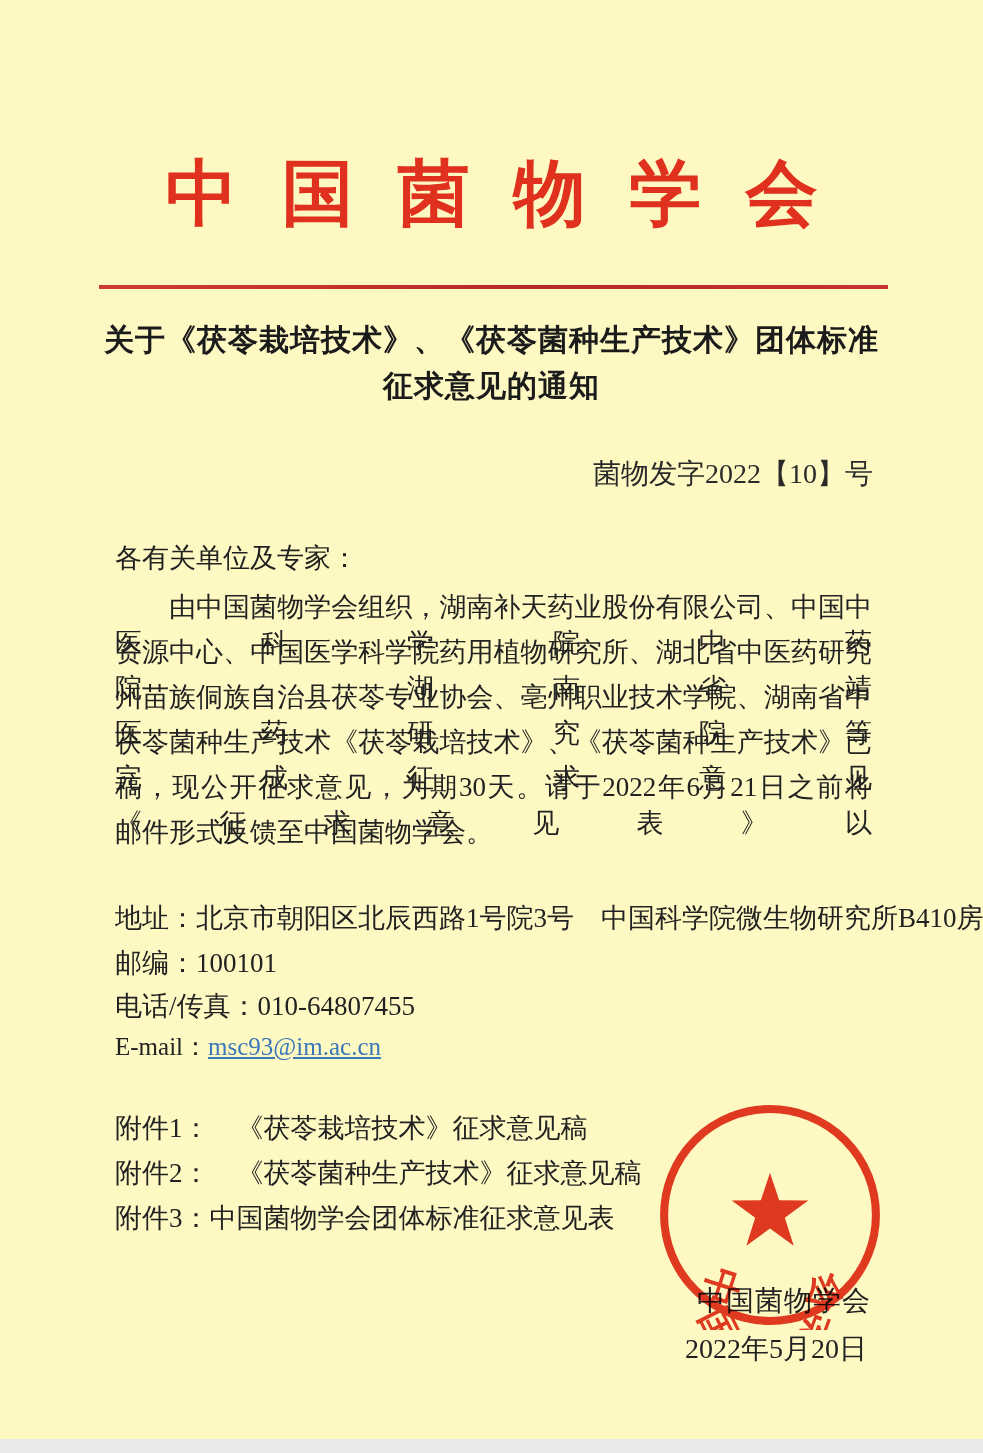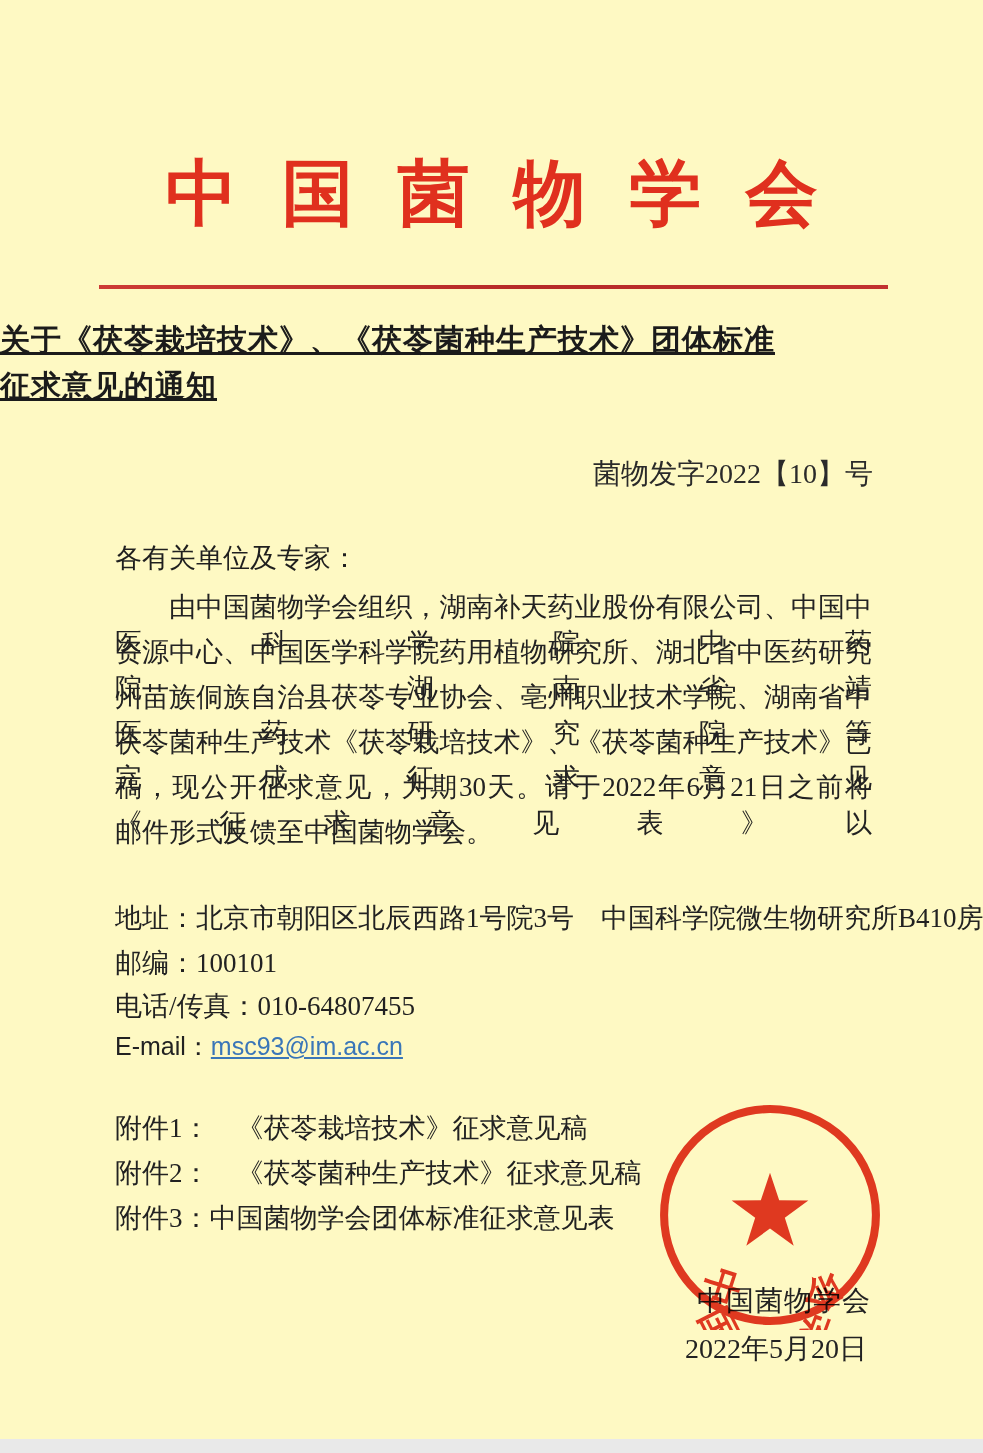--- a/index.html
+++ b/index.html
@@ -30,26 +30,25 @@
     position: absolute;
     top: 285px; left: 99px;
     width: 789px; height: 4px;
     background: linear-gradient(to right, #cd3b35 0%, #b62a28 55%, #c23230 100%);
   }
 
   
   .doc-title-1, .doc-title-2 {
     position: absolute;
     left: 0; right: 0;
-    text-align: left;
+    text-align: center;
     font-size: 30px;
     font-weight: bold;
     color: #1b1b1b;
     letter-spacing: 1px;
-    text-decoration: underline;
   }
   .doc-title-1 { top: 320px; }
   .doc-title-2 { top: 366px; }
 
   .doc-number {
     position: absolute;
     top: 455px; right: 110px;
     font-size: 28px;
     color: #2a2a2a;
   }
@@ -71,21 +70,21 @@
   .indent2 { text-indent: 54px; }
   .b { font-weight: normal; }
 
   .contact-row {
     position: absolute;
     left: 115px;
     font-size: 27px;
     color: #222;
     white-space: nowrap;
   }
-  .mono { font-family: Liberation Sans, sans-serif; font-size: 25px; }
+  .mono { font-family: Liberation Serif, serif; font-size: 25px; }
   .email-link {
     color: #3a76b8;
     text-decoration: underline;
     cursor: pointer;
   }
 
   .attach-row {
     position: absolute;
     left: 115px;
     font-size: 27px;

